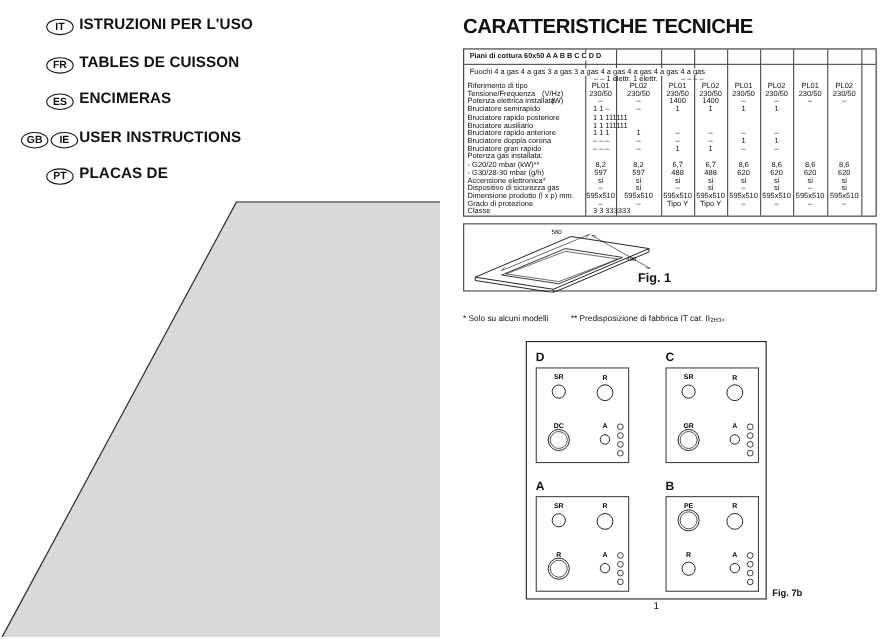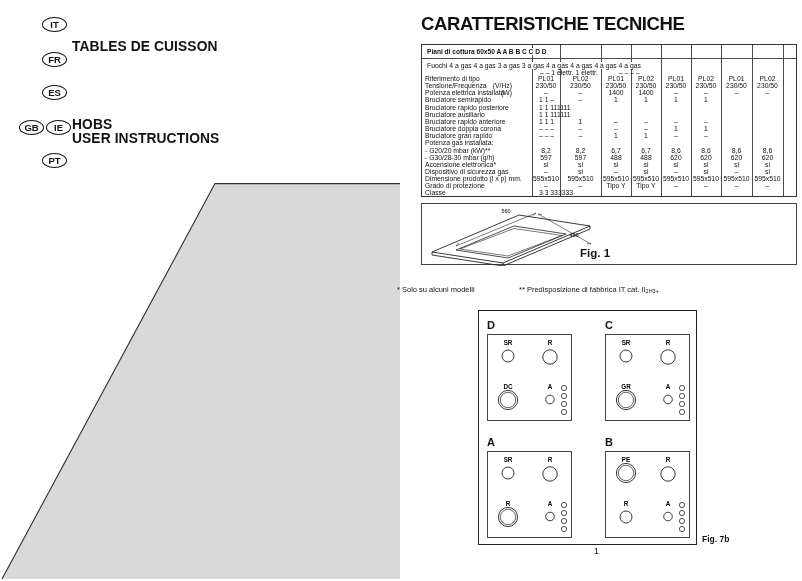--- a/index.html
+++ b/index.html
@@ -38,40 +38,42 @@
   .hob-label { position:absolute; font-weight:bold; font-size:11px; }
   .hob-square { position:absolute; width:85px; height:87px; border:1px solid #444; box-sizing:border-box; background:#fff; }
   .fig1b-caption { position:absolute; left:702px; top:534px; font-weight:bold; font-size:8.5px; }
   .page-num { position:absolute; left:594px; top:546px; font-size:9px; }
 </style>
 </head>
 <body>
 
 <div class="oval" style="left:42px;top:17px">IT</div>
 <div class="lang-item" style="top:15px">
+  <div>ISTRUZIONI PER L'USO</div>
 </div>
 
 <div class="oval" style="left:42px;top:52px">FR</div>
-<div class="lang-item" style="top:40px">
+<div class="lang-item" style="top:50px">
   <div>TABLES DE CUISSON</div>
 </div>
 
 <div class="oval" style="left:42px;top:85px">ES</div>
 <div class="lang-item" style="top:83px">
+  <div>ENCIMERAS</div>
 </div>
 
 <div class="oval" style="left:19px;top:120px">GB</div>
 <div class="oval" style="left:46px;top:120px">IE</div>
 <div class="lang-item" style="top:118px">
-  <div>HOBS</div>
   <div>USER INSTRUCTIONS</div>
 </div>
 
 <div class="oval" style="left:42px;top:153px">PT</div>
 <div class="lang-item" style="top:151px">
+  <div>PLACAS DE</div>
 </div>
 
 <div class="gray-shape">
   <svg width="402" height="398" viewBox="0 0 402 398">
     <polygon points="215,0.6 400,0.6 400,396 2,396" fill="#d9d9d9"></polygon>
     <path d="M400,0.6 L215,0.6 L2,396" fill="none" stroke="#2e2e2e" stroke-width="1.1"></path>
   </svg>
 </div>
 
 <div class="title">CARATTERISTICHE TECNICHE</div>
@@ -223,21 +225,21 @@
     <path d="M30,40 L110,7" fill="none" stroke="#222" stroke-width="0.6"></path>
     <path d="M30,40 l3,-3.5 M110,7 l-3.5,3" fill="none" stroke="#222" stroke-width="0.6"></path>
     <path d="M112,8 L165,38" fill="none" stroke="#222" stroke-width="0.6"></path>
     <path d="M112,8 l4,0.5 M165,38 l-4,-0.5" fill="none" stroke="#222" stroke-width="0.6"></path>
     <text x="80" y="6.5" font-size="5.5" text-anchor="middle">560</text>
     <text x="148" y="31" font-size="5.5" text-anchor="middle">490</text>
   </svg>
   <div class="fig1-caption">Fig. 1</div>
 </div>
 
-<div class="footnote" style="left:397px">* Solo su alcuni modelli</div>
+<div class="footnote" style="left:421px">* Solo su alcuni modelli</div>
 <div class="footnote" style="left:519px"><span>** Predisposizione di fabbrica IT cat. II</span><span class="fn-sub">2H3+</span></div>
 
 <div class="fig1b-box">
     <div class="hob-label" style="left: 8px; top: 8px;">D</div>
     <div class="hob-square" style="left: 8px; top: 23px;"><svg width="83" height="85" viewBox="0 0 83 85">
         <text x="20" y="9.5" text-anchor="middle" font-size="6.3" font-weight="bold">SR</text>
         <circle cx="20" cy="21" r="6" fill="#fff" stroke="#222" stroke-width="0.9"></circle>
         <text x="62" y="10" text-anchor="middle" font-size="6.3" font-weight="bold">R</text>
         <circle cx="62" cy="22" r="7.2" fill="#fff" stroke="#222" stroke-width="0.9"></circle>
         <text x="20" y="54" text-anchor="middle" font-size="6.3" font-weight="bold">DC</text>

